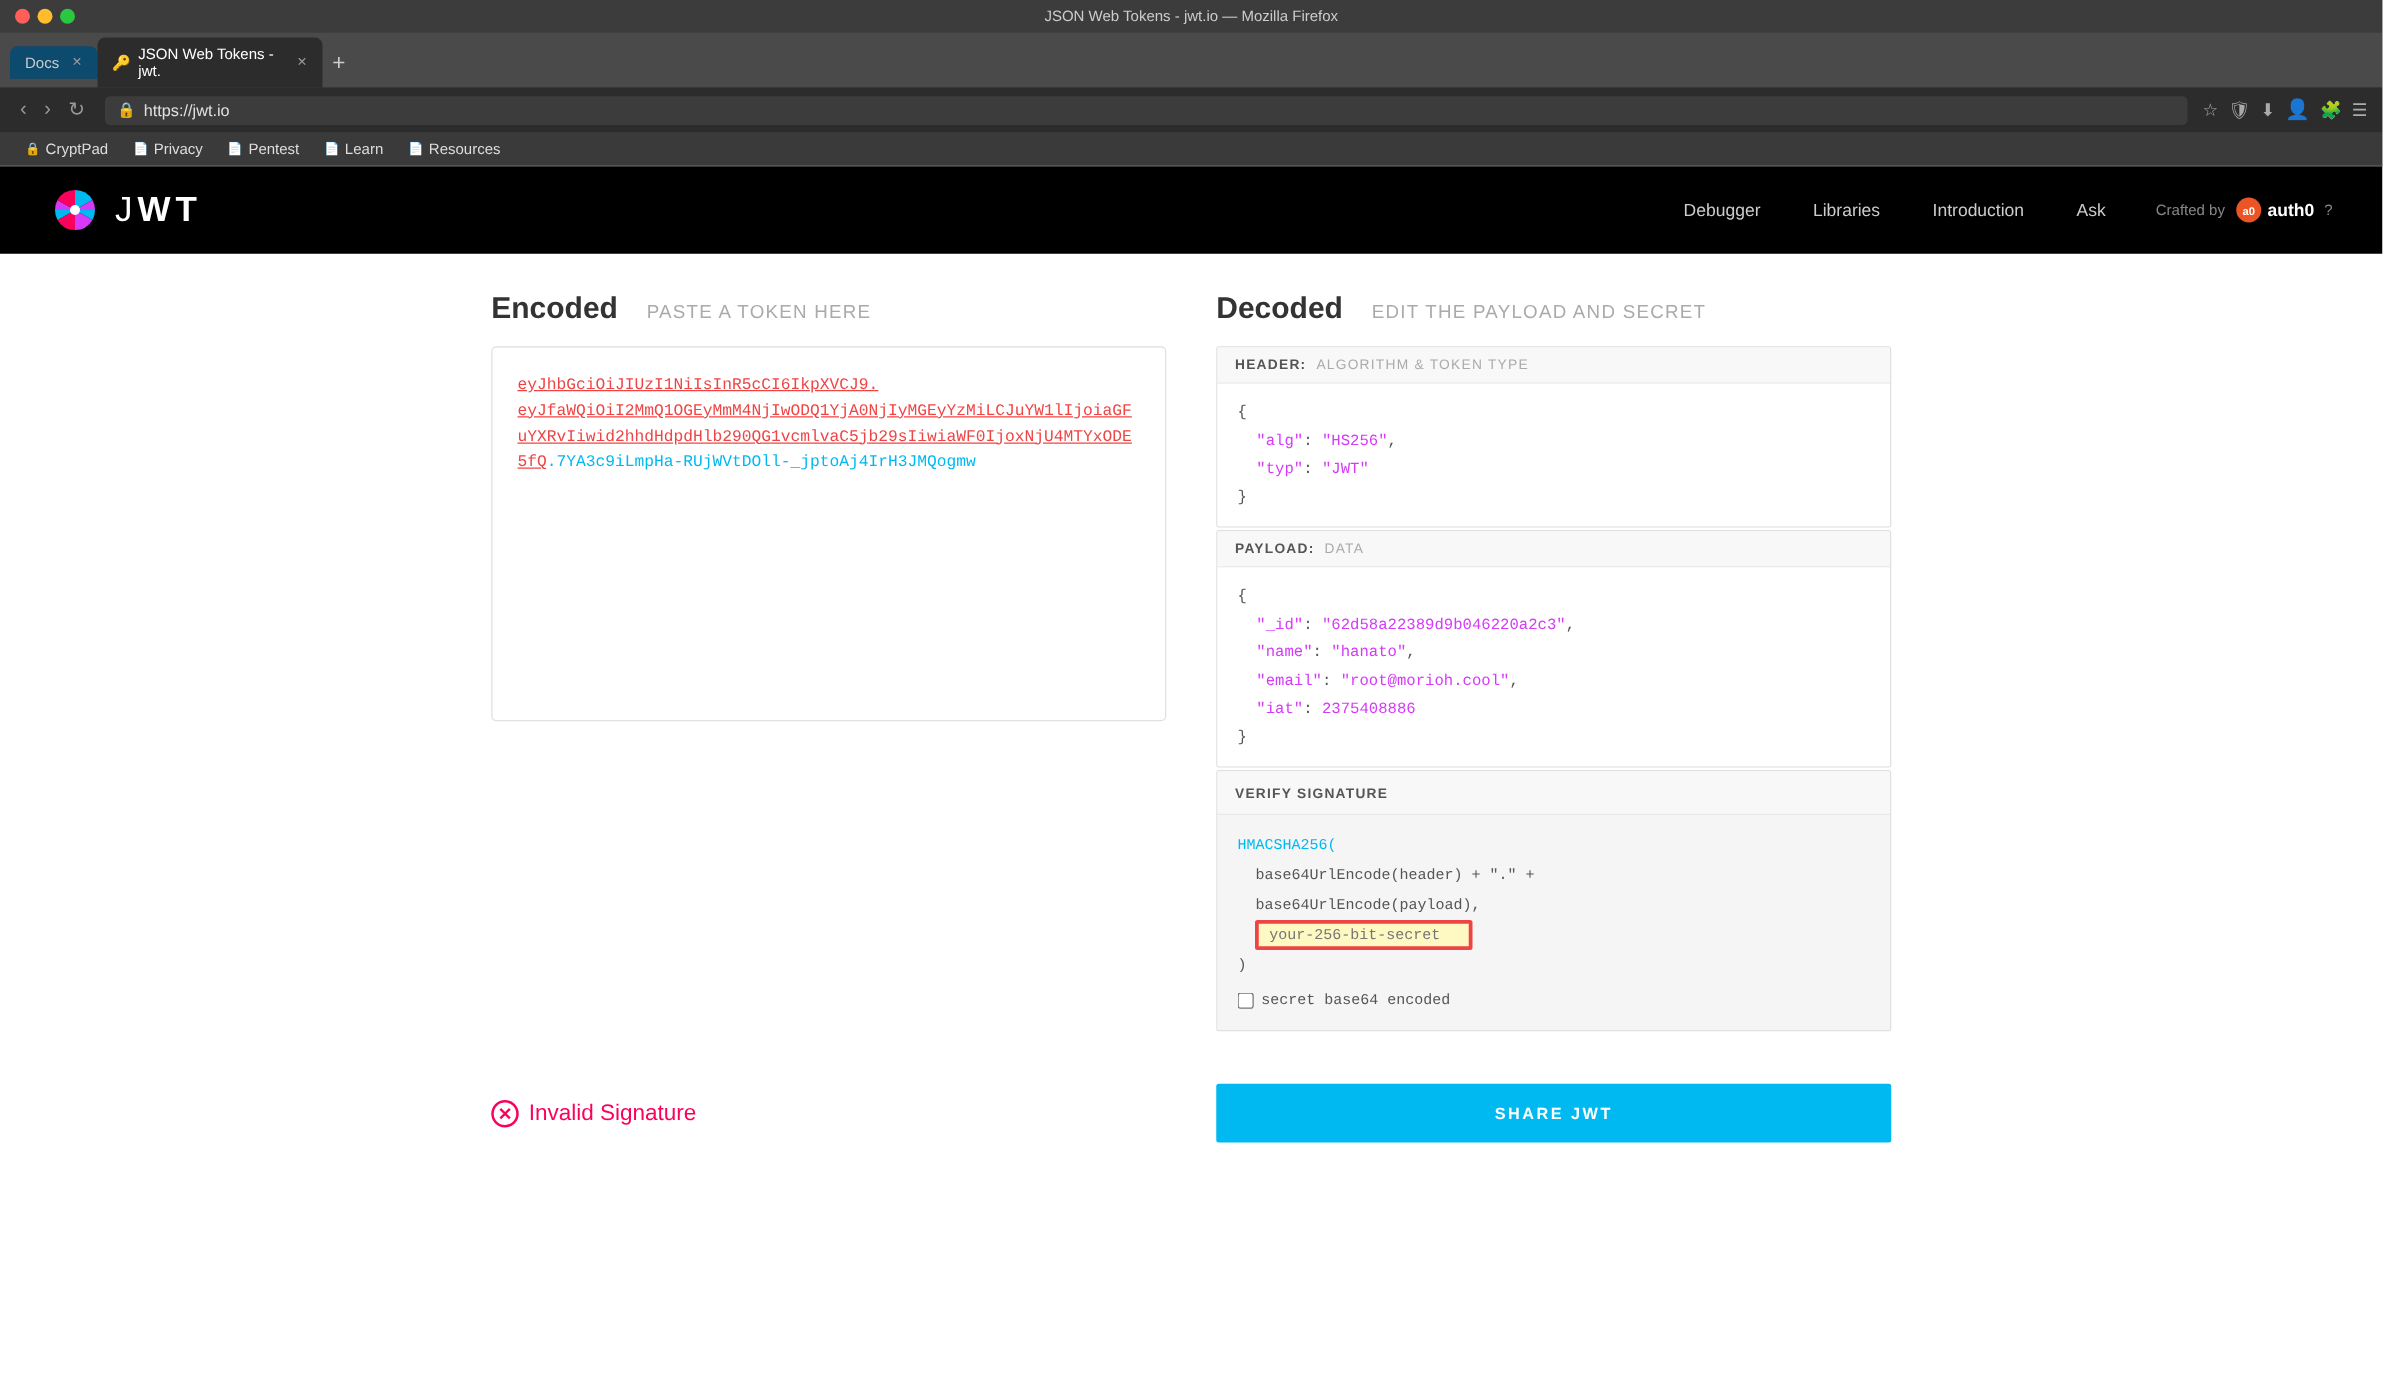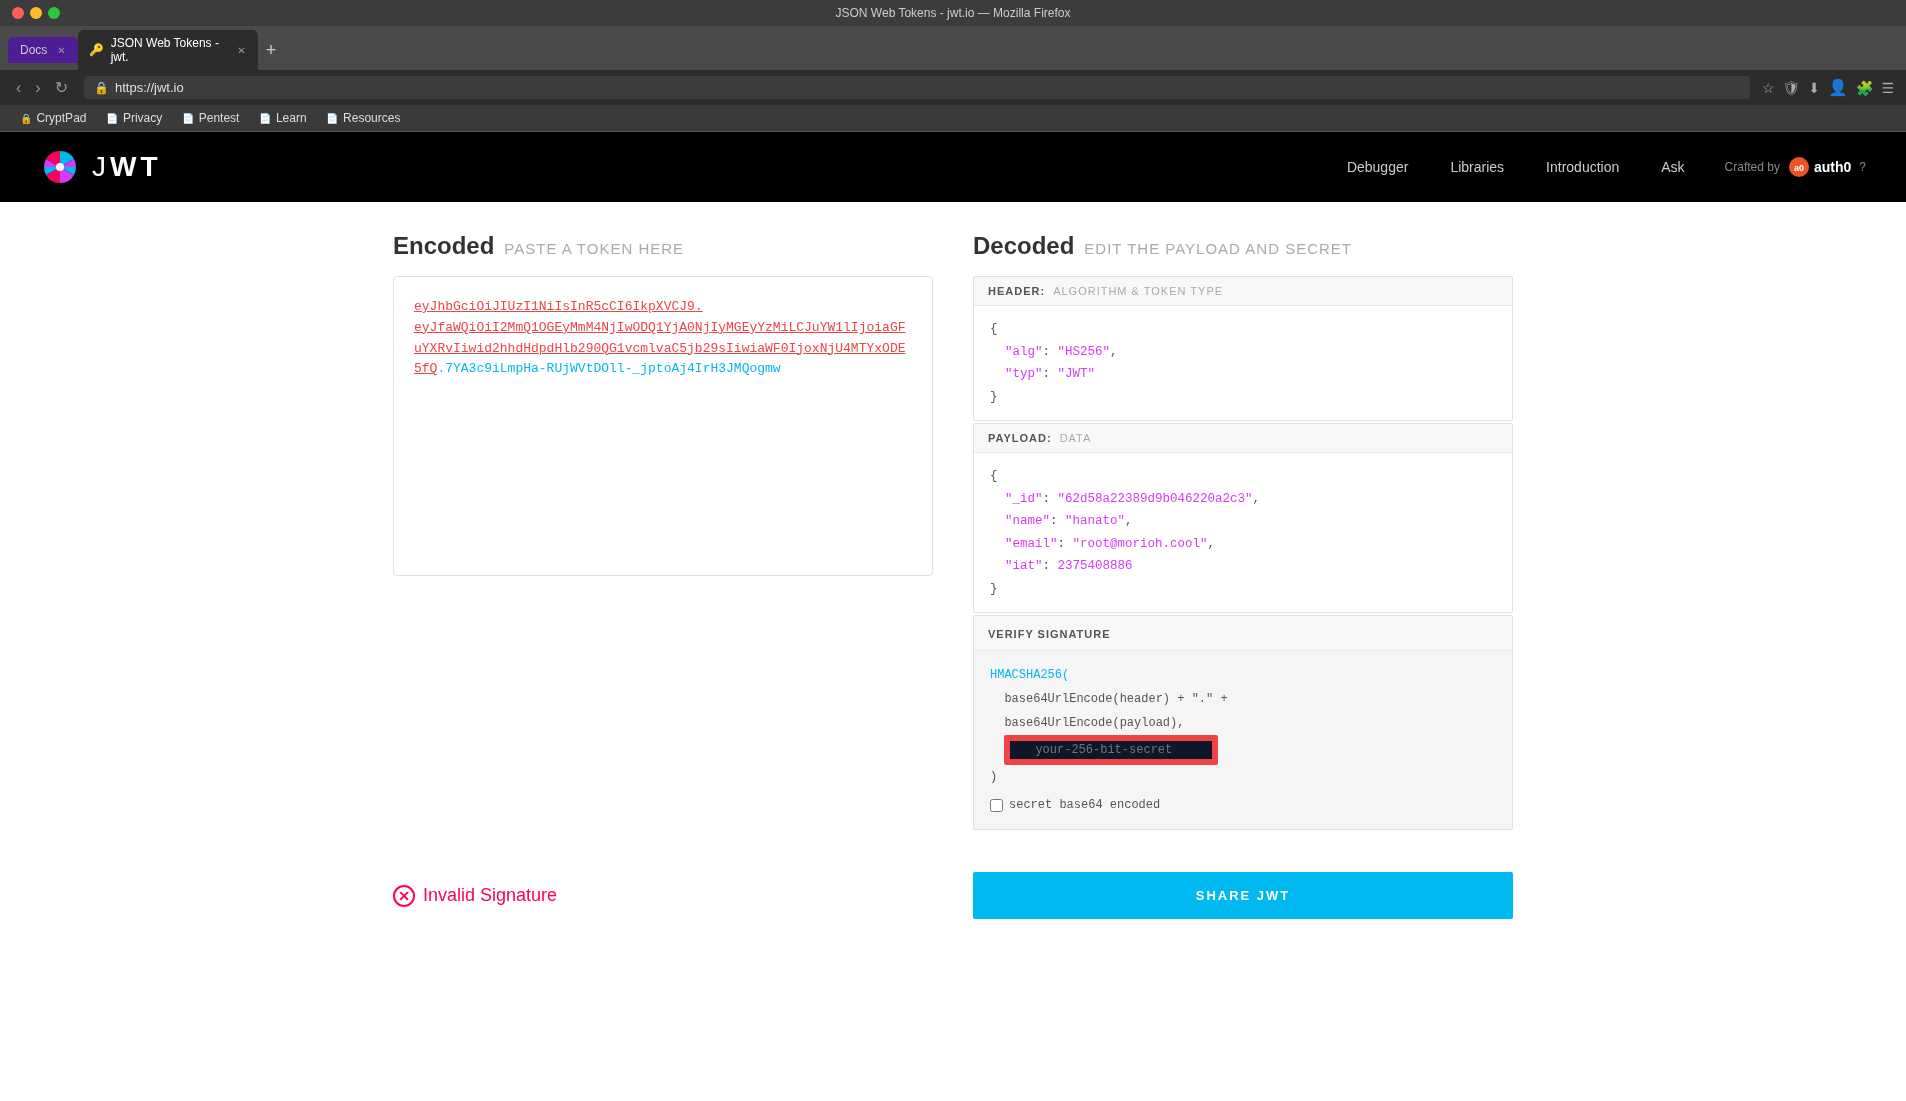--- a/index.html
+++ b/index.html
@@ -9,21 +9,21 @@
     .browser-chrome { background: #3c3c3c; }
     .title-bar { display: flex; align-items: center; justify-content: center; padding: 6px 12px; background: #3c3c3c; position: relative; }
     .title-bar-text { color: #ccc; font-size: 12px; }
     .traffic-lights { display: flex; gap: 6px; position: absolute; left: 12px; top: 50%; transform: translateY(-50%); }
     .traffic-light { width: 12px; height: 12px; border-radius: 50%; }
     .tl-red { background: #ff5f57; }
     .tl-yellow { background: #ffbd2e; }
     .tl-green { background: #28c840; }
 
     .tab-bar { display: flex; align-items: center; background: #4a4a4a; padding: 4px 8px 0; gap: 0; }
-    .tab { display: flex; align-items: center; gap: 6px; padding: 6px 12px; font-size: 12px; color: #ccc; background: #4c1d95; border-radius: 6px 6px 0 0; cursor: pointer; max-width: 180px; }
+    .tab { display: flex; align-items: center; gap: 6px; padding: 6px 12px; font-size: 12px; color: #ccc; background: #0c4a6e; border-radius: 6px 6px 0 0; cursor: pointer; max-width: 180px; }
     .tab.active { background: #2c2c2c; color: #fff; }
     .tab-close { color: #999; font-size: 10px; margin-left: 4px; cursor: pointer; }
     .tab-new { background: none; border: none; color: #ccc; font-size: 18px; padding: 4px 8px; cursor: pointer; }
 
     .nav-bar { display: flex; align-items: center; background: #2c2c2c; padding: 6px 12px; gap: 12px; }
     .nav-buttons { display: flex; gap: 6px; align-items: center; }
     .nav-btn { background: none; border: none; color: #999; font-size: 16px; cursor: pointer; padding: 2px 4px; }
     .address-bar { flex: 1; display: flex; align-items: center; background: #3c3c3c; border-radius: 4px; padding: 4px 10px; gap: 6px; }
     .address-bar-icon { color: #aaa; font-size: 12px; }
     .address-bar-url { color: #e0e0e0; font-size: 13px; flex: 1; }
@@ -45,21 +45,21 @@
     .site-nav-links { display: flex; gap: 42px; align-items: center; }
     .site-nav-link { color: #ccc; text-decoration: none; font-size: 14px; cursor: pointer; }
     .crafted-by { display: flex; align-items: center; gap: 8px; margin-left: 40px; }
     .crafted-text { color: #888; font-size: 12px; }
     .auth0-logo { display: flex; align-items: center; gap: 4px; color: #fff; font-size: 14px; font-weight: bold; }
     .auth0-gear { color: #888; font-size: 12px; cursor: pointer; }
 
     
     .main-content { max-width: 1200px; margin: 0 auto; padding: 30px 40px; display: grid; grid-template-columns: 1fr 1fr; gap: 40px; }
 
-    .section-header { display: flex; align-items: baseline; gap: 10px; margin-bottom: 16px; }
+    .section-header { display: flex; align-items: baseline; gap: 23px; margin-bottom: 16px; }
     .section-title { font-size: 24px; font-weight: 600; color: #333; }
     .section-subtitle { font-size: 15px; color: #aaa; letter-spacing: 1px; text-transform: uppercase; }
 
     
     .encoded-box { border: 1px solid #e0e0e0; border-radius: 4px; padding: 20px; min-height: 300px; background: #fff; font-family: 'Courier New', monospace; font-size: 13px; line-height: 1.6; word-break: break-all; }
     .encoded-text-pink { color: #ef4444; text-decoration: underline; }
     .encoded-text-cyan { color: #00b9f1; }
     .decoded-sub { border: 1px solid #e0e0e0; border-radius: 2px; margin-bottom: 2px; }
     .decoded-sub-header { display: flex; align-items: center; gap: 8px; padding: 8px 14px; background: #f8f8f8; border-bottom: 1px solid #e8e8e8; }
     .decoded-sub-label { font-size: 11px; font-weight: 700; color: #555; letter-spacing: 1px; text-transform: uppercase; }
@@ -69,21 +69,21 @@
     .json-value-str { color: #d63af9; }
     .json-value-num { color: #d63af9; }
     .json-punct { color: #555; }
 
     .verify-section { border: 1px solid #e0e0e0; border-radius: 2px; margin-bottom: 2px; }
     .verify-header { padding: 8px 14px; background: #f8f8f8; border-bottom: 1px solid #e8e8e8; }
     .verify-label { font-size: 11px; font-weight: 700; color: #555; letter-spacing: 1px; text-transform: uppercase; }
     .verify-content { padding: 12px 16px; background: #f5f5f5; font-family: 'Courier New', monospace; font-size: 12px; line-height: 2; }
     .verify-fn { color: #00b9f1; }
     .verify-param { color: #555; }
-    .verify-secret-input { display: inline-block; background: #0f172a; border: 6px solid #ef4444; padding: 2px 25px; font-family: 'Courier New', monospace; font-size: 12px; color: #888; border-radius: 2px; min-width: 160px; }
+    .verify-secret-input { display: inline-block; background: #fef9c3; border: 3px solid #ef4444; padding: 2px 8px; font-family: 'Courier New', monospace; font-size: 12px; color: #888; border-radius: 2px; min-width: 160px; }
     .verify-checkbox-row { display: flex; align-items: center; gap: 6px; margin-top: 4px; }
     .verify-checkbox { cursor: pointer; }
     .verify-checkbox-label { font-family: 'Courier New', monospace; font-size: 12px; color: #555; }
 
     
     .bottom-row { max-width: 1200px; margin: 0 auto; padding: 10px 40px 30px; display: grid; grid-template-columns: 1fr 1fr; gap: 40px; }
     .invalid-sig { display: flex; align-items: center; gap: 8px; color: #d63af9; font-size: 18px; font-weight: 500; }
     .invalid-icon { width: 22px; height: 22px; border-radius: 50%; border: 2px solid #fb015b; display: flex; align-items: center; justify-content: center; color: #fb015b; font-size: 14px; font-weight: bold; flex-shrink: 0; }
     .invalid-text { color: #fb015b; }
     .share-btn { background: #00b9f1; color: #fff; border: none; padding: 16px 0; font-size: 13px; font-weight: 700; letter-spacing: 2px; cursor: pointer; border-radius: 2px; width: 100%; }

